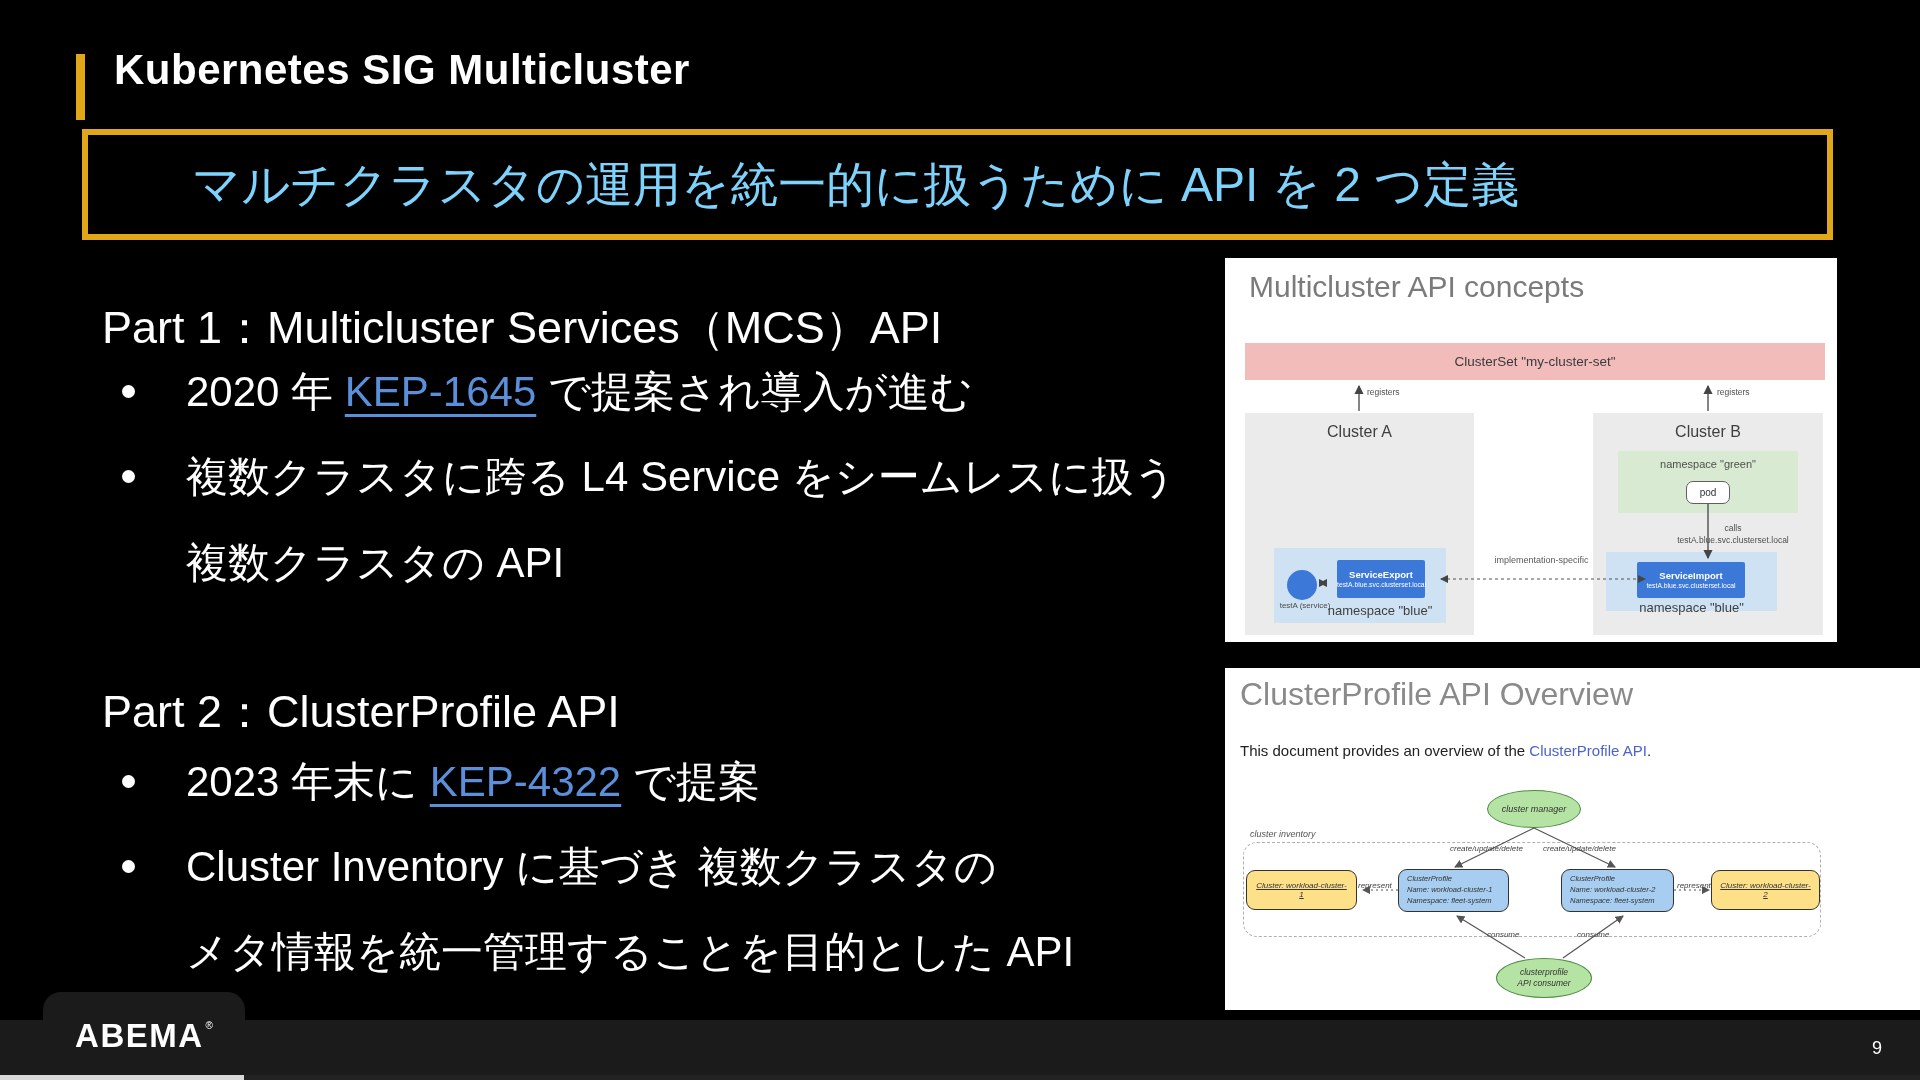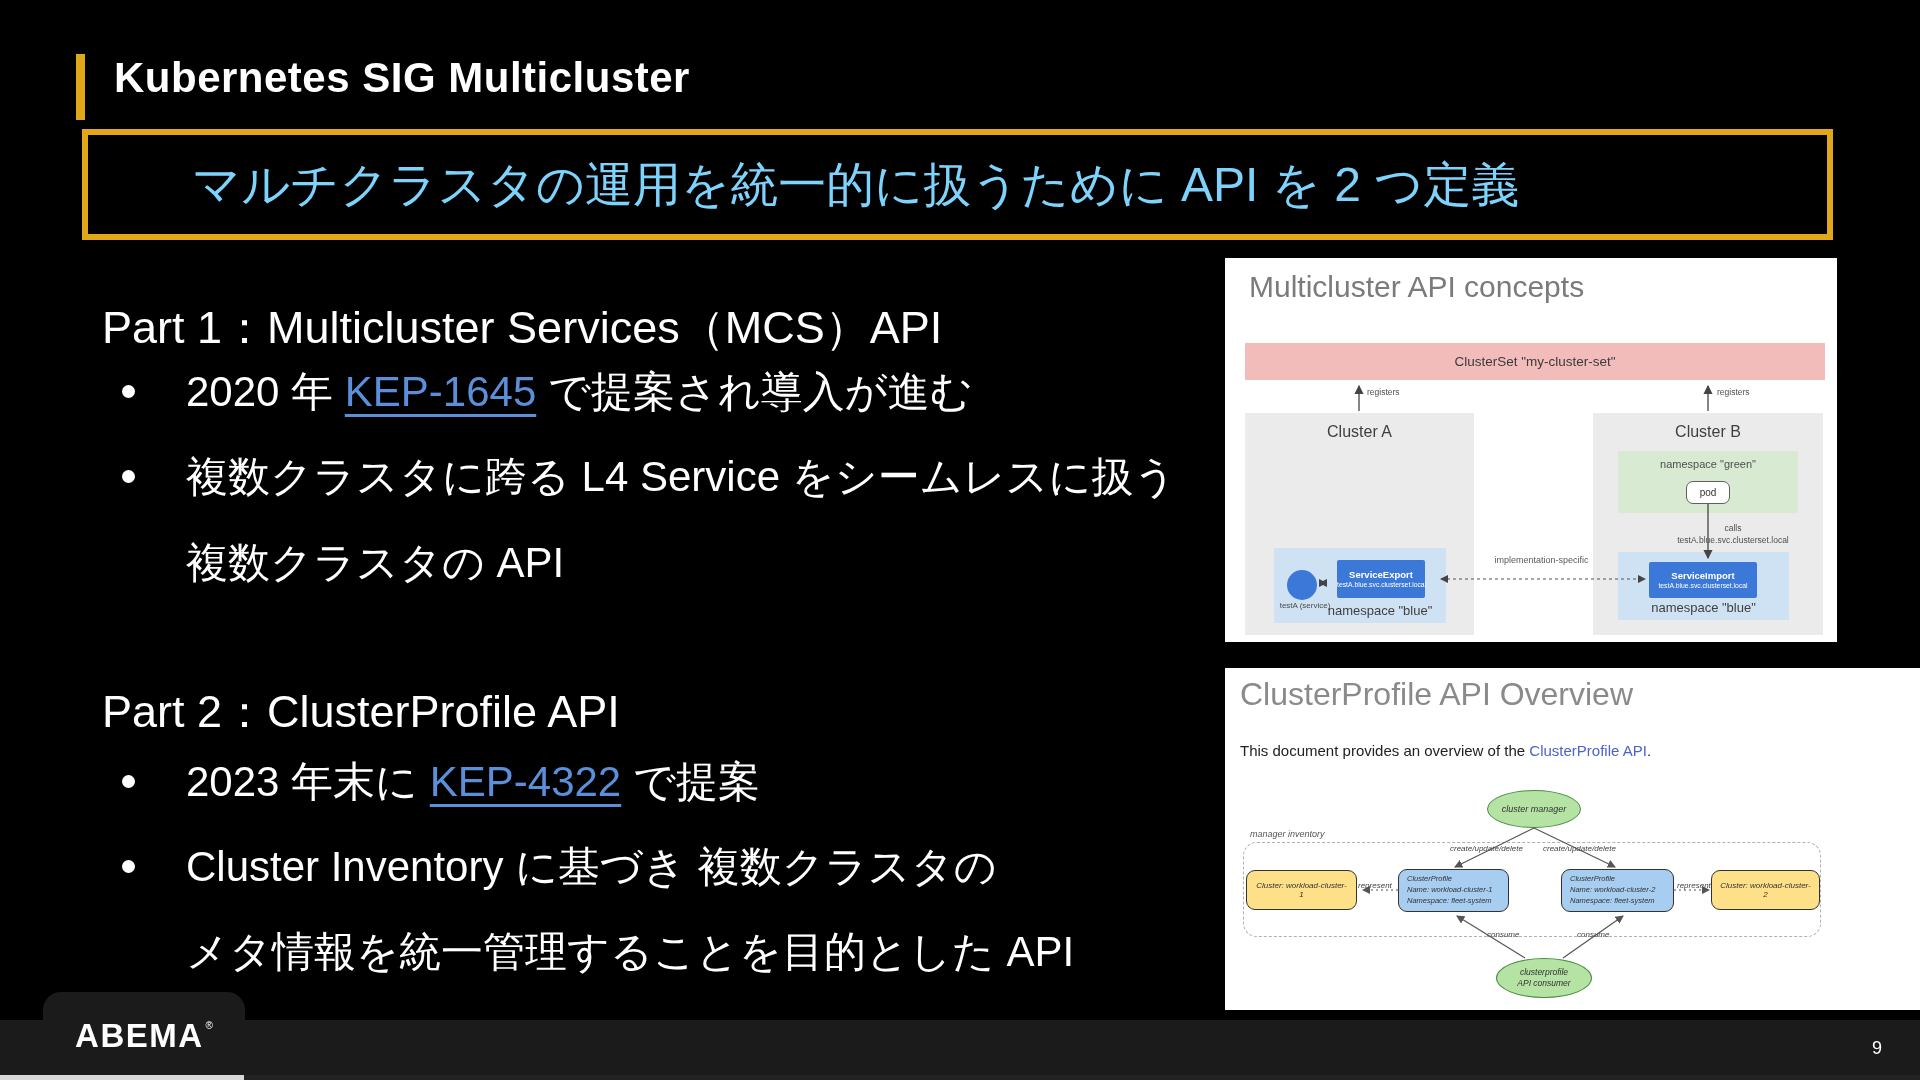--- a/index.html
+++ b/index.html
@@ -5,21 +5,21 @@
 <style>
   html,body { margin:0; padding:0; background:#000; }
   .slide {
     position:relative; width:1920px; height:1080px; background:#000; overflow:hidden;
     font-family:"Liberation Sans","DejaVu Sans",sans-serif;
   }
   .abs { position:absolute; }
 
   
   .accent-bar { position:absolute; left:76px; top:54px; width:9px; height:66px; background:#E0A718; }
-  .slide-title { position:absolute; left:114px; top:54px; margin:0; font-size:42px; font-weight:bold; color:#fff; letter-spacing:.5px; }
+  .slide-title { position:absolute; left:114px; top:46px; margin:0; font-size:42px; font-weight:bold; color:#fff; letter-spacing:.5px; }
   .banner { position:absolute; left:82px; top:129px; width:1751px; height:111px; border:6px solid #E0A718; box-sizing:border-box; display:flex; align-items:center; padding-left:104px; }
   .banner-text { font-size:48px; color:#7dd3fc; }
 
   
   .part-heading { position:absolute; left:86px; margin:16px; font-size:45px; font-weight:400; color:#ffffff; white-space:nowrap; }
   .bullet-dot { position:absolute; left:122px; width:13px; height:13px; border-radius:50%; background:#fff; }
   .bline { position:absolute; left:186px; font-size:42px; color:#fff; white-space:nowrap; }
   .kep-link { color:#5B8FD9; text-decoration:underline; text-decoration-thickness:3px; text-underline-offset:8px; }
   .white-underline { text-decoration-thickness:3px; text-underline-offset:8px; }
 
@@ -37,21 +37,21 @@
   #cluster-a { left:20px; top:155px; width:229px; height:222px; }
   #cluster-b { left:368px; top:155px; width:230px; height:222px; }
   .cluster-name { left:0; top:10px; width:100%; text-align:center; font-size:16px; color:#3f3f3f; }
   .small-grey { font-size:8.5px; color:#4f4f4f; }
   .ns-green { left:25px; top:38px; width:180px; height:62px; background:#D9EAD3; }
   .ns-green-label { left:0; top:7px; width:100%; text-align:center; font-size:11px; color:#4f4f4f; }
   .pod-box { left:68px; top:30px; width:44px; height:23px; background:#fff; border:1.5px solid #5f5f5f; border-radius:7px; box-sizing:border-box; display:flex; align-items:center; justify-content:center; font-size:10px; color:#333; }
   .calls-label { left:55px; top:110px; width:170px; text-align:center; font-size:8.5px; color:#4f4f4f; line-height:1.4; }
   .ns-blue { background:#CFE2F3; }
   #ns-blue-left { left:29px; top:135px; width:172px; height:75px; }
-  #ns-blue-right { left:25px; top:139px; width:171px; height:68px; }
+  #ns-blue-right { left:13px; top:139px; width:171px; height:59px; }
   .svc-circle { left:13px; top:22px; width:30px; height:30px; border-radius:50%; background:#3C78D8; }
   .svc-rect { background:#3C78D8; border-radius:2px; color:#fff; text-align:center; display:flex; flex-direction:column; justify-content:center; line-height:1.25; }
   #export-rect { left:63px; top:12px; width:88px; height:38px; }
   #import-rect { left:31px; top:10px; width:108px; height:36px; }
   .svc-title { font-size:9.5px; font-weight:bold; }
   .svc-sub { font-size:6.8px; }
   .testa-label { left:0; top:53px; width:62px; text-align:center; font-size:8px; color:#4a4a4a; }
   .ns-blue-label { font-size:13px; color:#3f3f3f; text-align:center; }
   .impl-label { left:249px; top:297px; width:135px; text-align:center; font-size:9px; color:#5a5a5a; }
 
@@ -59,21 +59,21 @@
   .d2-title { left:15px; top:8px; font-size:32px; color:#8a8a8a; white-space:nowrap; }
   .d2-intro { left:15px; top:74px; font-size:15px; color:#222; white-space:nowrap; }
   .d2-link { color:#4A63D0; }
   .hand { font-style:italic; color:#333; }
   .ellipse { border-radius:50%; background:#B5E3A3; border:1.2px solid #4C8C44; box-sizing:border-box; display:flex; flex-direction:column; align-items:center; justify-content:center; text-align:center; }
   #manager-ellipse { left:262px; top:122px; width:94px; height:38px; font-size:9px; }
   #consumer-ellipse { left:271px; top:290px; width:96px; height:40px; font-size:8.5px; line-height:1.3; }
   .inv-container { left:18px; top:174px; width:578px; height:95px; border:1.2px dashed #b0b0b0; border-radius:14px; box-sizing:border-box; }
   .inv-label { left:25px; top:161px; font-size:9px; color:#555; }
   .flow-box { border:1.1px solid #333; border-radius:9px; box-sizing:border-box; display:flex; flex-direction:column; justify-content:center; }
-  .yellow-box { background:#FDE088; align-items:center; text-align:center; font-size:8px; padding:0 8px; }
+  .yellow-box { background:#FDE088; align-items:center; text-align:center; font-size:8px; padding:0 8px;text-decoration:underline; }
   .blue-box { background:#A7CDF0; font-size:7.5px; line-height:1.45; padding-left:8px; }
   #yellow1 { left:21px; top:202px; width:111px; height:40px; }
   #blue1 { left:173px; top:201px; width:111px; height:43px; }
   #blue2 { left:336px; top:201px; width:113px; height:43px; }
   #yellow2 { left:486px; top:202px; width:109px; height:40px; }
   .flow-label { font-size:8px; color:#444; white-space:nowrap; }
 
   
   .footer-bar { position:absolute; left:0; top:1020px; width:1920px; height:60px; background:#1B1B1B; }
   .logo-tab { position:absolute; left:43px; top:992px; width:202px; height:88px; background:#1B1B1B; border-radius:18px 18px 0 0; display:flex; align-items:center; justify-content:center; }
@@ -168,21 +168,21 @@
       <path d="M95,325 L101,325" stroke="#444" stroke-width="1.2" fill="none" marker-start="url(#arr1)" marker-end="url(#arr1)"></path>
     </svg>
   </div>
 
   <div class="panel" id="panel2">
     <div class="abs d2-title">ClusterProfile API Overview</div>
     <div class="abs d2-intro"><span>This document provides an overview of the </span><span class="d2-link">ClusterProfile API</span><span>.</span></div>
 
     <div class="abs ellipse hand" id="manager-ellipse">cluster manager</div>
 
-    <div class="abs inv-label hand">manager inventory</div>
+    <div class="abs inv-label hand">cluster inventory</div>
     <div class="abs inv-container"></div>
 
     <div class="abs flow-label hand" style="left:225px;top:176px">create/update/delete</div>
     <div class="abs flow-label hand" style="left:318px;top:176px">create/update/delete</div>
 
     <div class="abs flow-box yellow-box hand" id="yellow1">Cluster: workload-cluster-1</div>
     <div class="abs flow-box blue-box hand" id="blue1">
       <div>ClusterProfile</div>
       <div>Name: workload-cluster-1</div>
       <div>Namespace: fleet-system</div>

